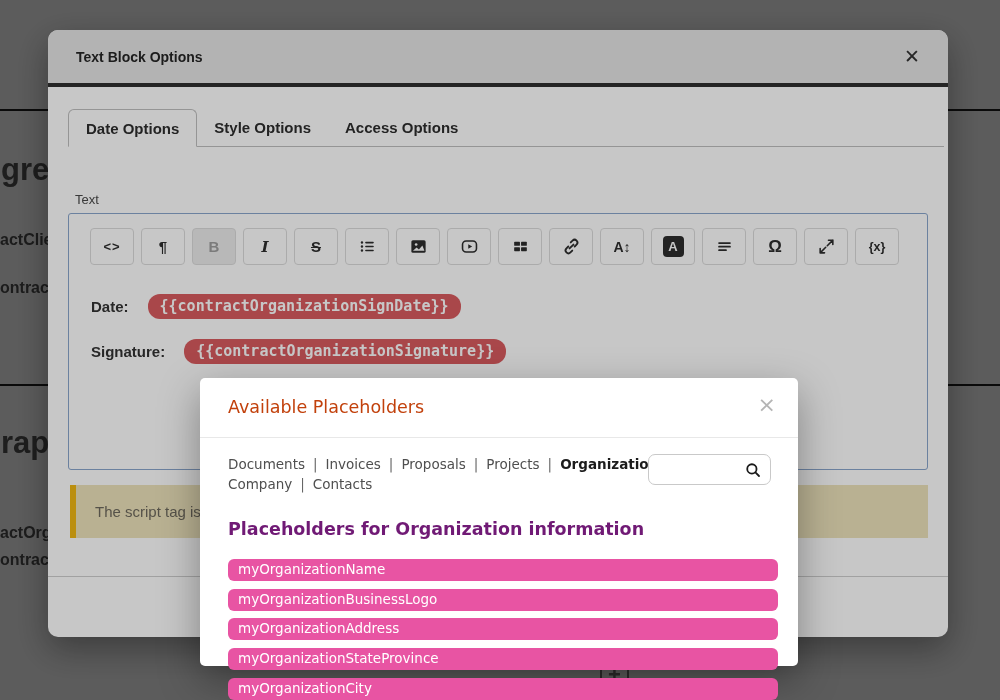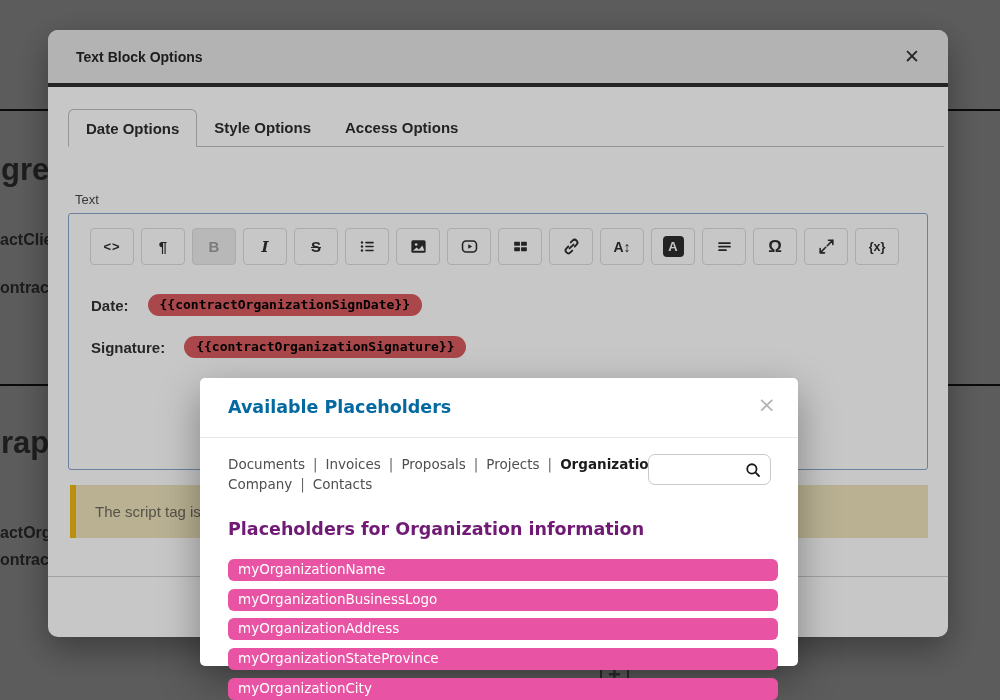--- a/index.html
+++ b/index.html
@@ -72,22 +72,22 @@
   .i-fontsize { font-size:14px; }
   .i-omega { font-size:17px; }
   .i-var { font-size:12.5px; }
   .dark-square {
     background:#2e2e2e; color:#fff; width:21px; height:21px; border-radius:4px;
     display:flex; align-items:center; justify-content:center; font-size:13px; font-weight:700;
   }
   .ed-content { margin:29px 0 0 22px; }
   .ed-line { display:flex; align-items:center; gap:19px; margin-bottom:20px; font-size:15px; font-weight:700; color:#333; }
   .token {
-    font-family:"DejaVu Sans Mono", monospace; font-size:13px; font-weight:700;
-    color:#000000; background:var(--token-red,#d95c5f);
+    font-family:"DejaVu Sans Mono", monospace; font-size:15px; font-weight:700;
+    color:#ffffff; background:var(--token-red,#d95c5f);
     padding:3px 12px 4px; border-radius:12px; white-space:nowrap;
   }
   .m1-warning {
     position:absolute; top:455px; left:22px; width:858px; height:53px; box-sizing:border-box;
     background:var(--warning-bg,#eee3bb); border-left:6px solid var(--warning-border,#f0b813);
     display:flex; align-items:center; padding-left:19px;
     font-size:15px; color:#6e6a5e;
   }
   .m1-footer {
     position:absolute; top:546px; left:0; right:0; bottom:0;
@@ -97,21 +97,21 @@
   .modal2 {
     position:absolute; left:200px; top:378px; width:598px; height:288px;
     background:#fff; border-radius:5px; z-index:40;
     box-shadow:0 14px 40px rgba(0,0,0,0.35);
     font-family:"DejaVu Sans", sans-serif;
   }
   .m2-header {
     position:absolute; top:0; left:0; right:0; height:60px;
     border-bottom:1px solid #e8e8e8; box-sizing:border-box;
   }
-  .m2-title { position:absolute; left:28px; top:19px; font-size:17.5px; font-weight:700; color:#0369a1; }
+  .m2-title { position:absolute; left:28px; top:19px; font-size:17.5px; font-weight:400; color:#c2410c; }
   .m2-close { position:absolute; right:22px; top:16px; font-size:22px; color:#b5b5b5; cursor:pointer; line-height:1; }
   .m2-row { position:absolute; left:28px; top:76px; width:543px; display:flex; justify-content:space-between; align-items:flex-start; }
   .m2-cats { width:408px; font-size:13.5px; line-height:20px; color:#4f4f4f; }
   .m2-cat { cursor:pointer; white-space:nowrap; }
   .m2-cat.active { font-weight:700; color:#1c1c1c; }
   .m2-sep { color:#666; margin:0 8px; }
   .m2-search {
     position:relative; width:123px; height:31px; border:1px solid #c9c9c9; border-radius:7px;
     box-sizing:border-box; background:#fff;
   }

